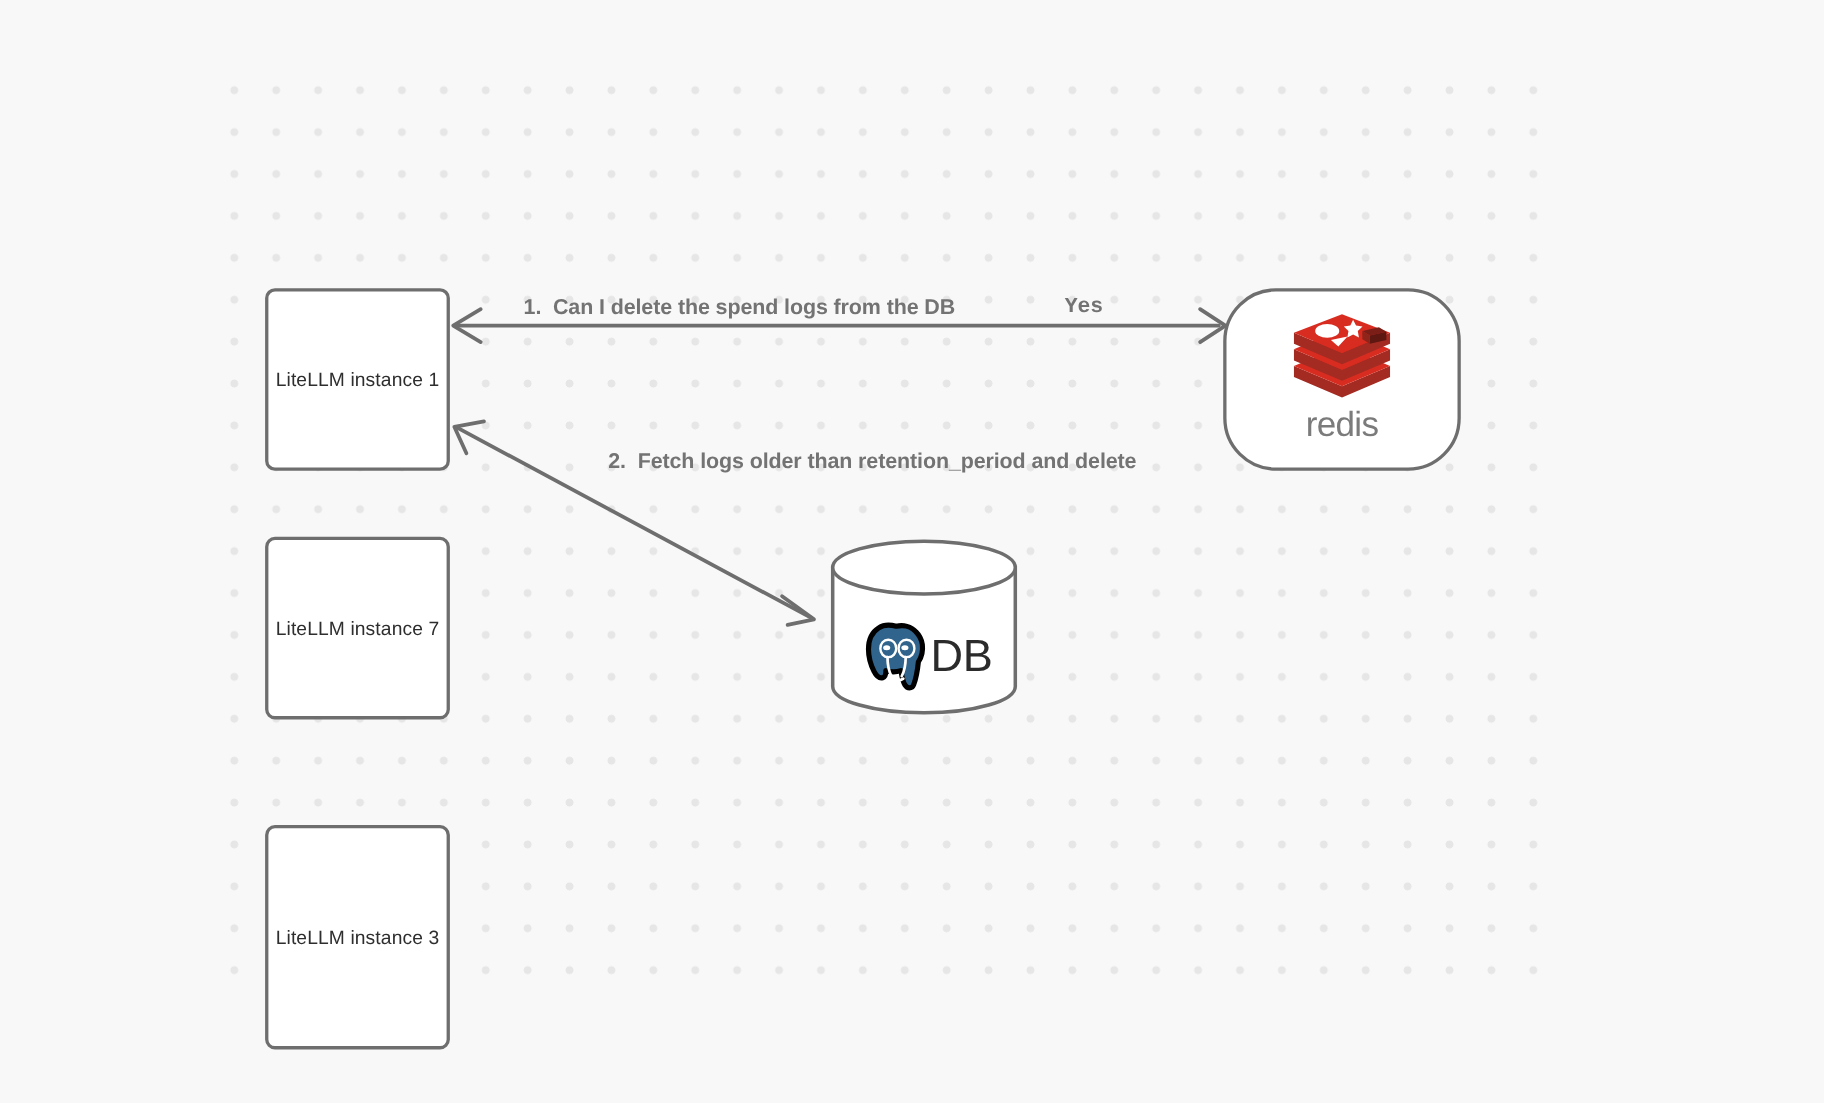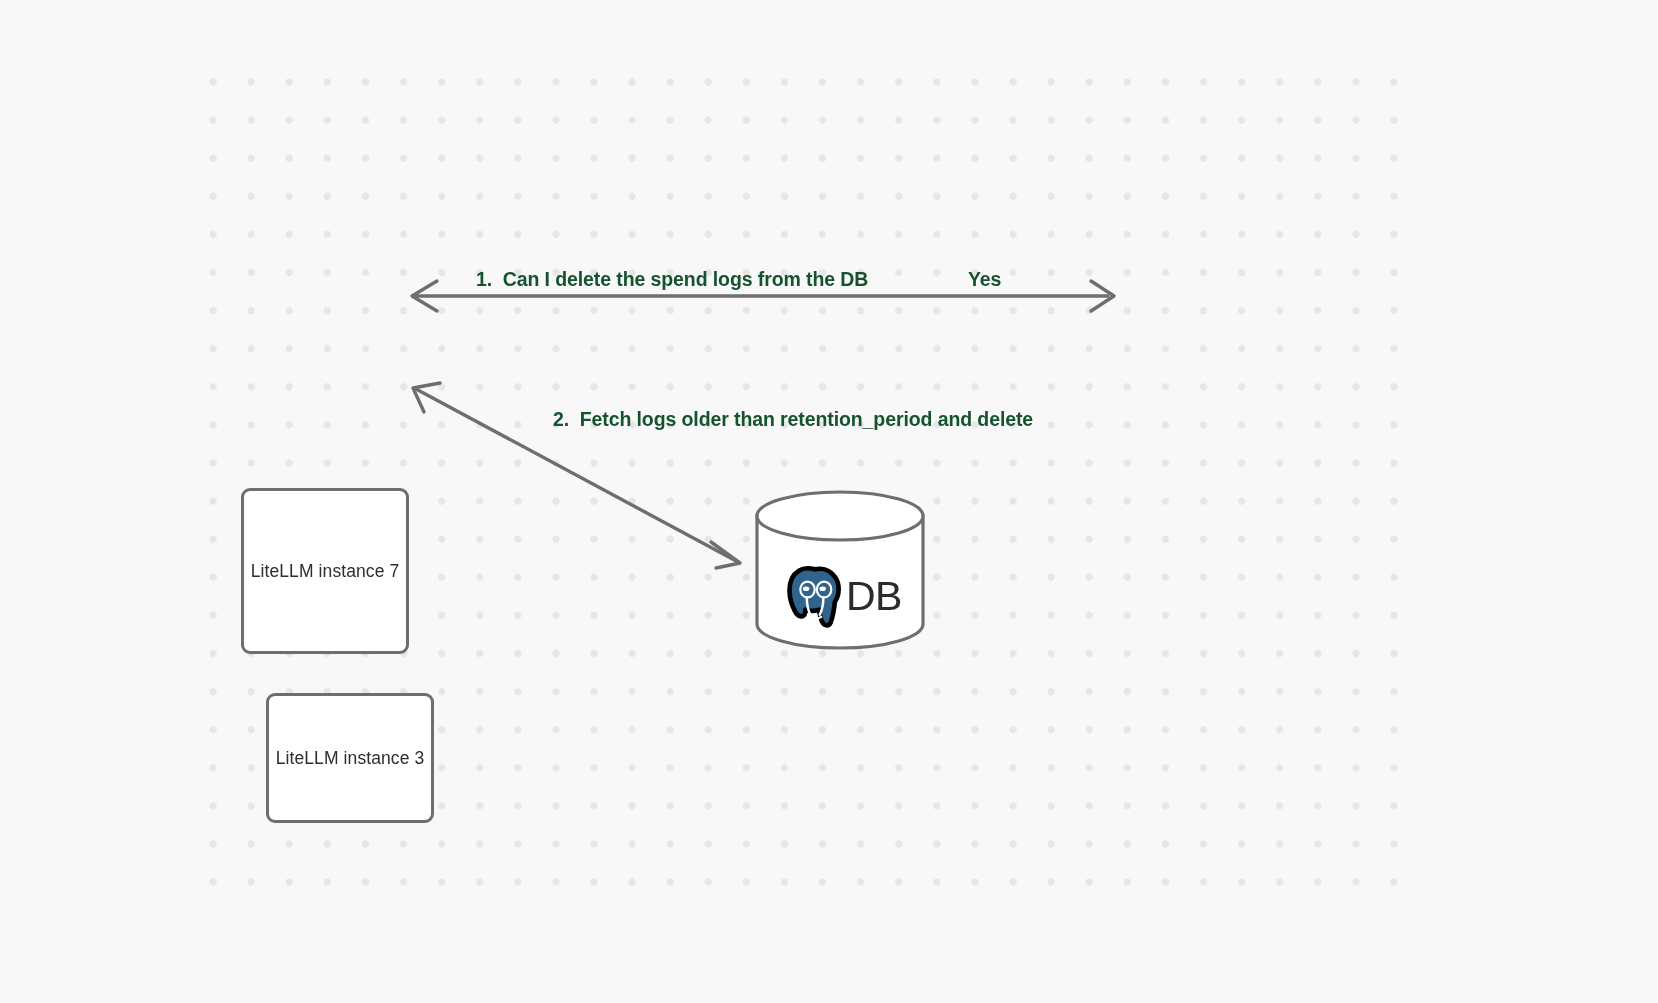--- a/index.html
+++ b/index.html
@@ -57,21 +57,21 @@
   }
   .instance-label {
     font-size: 17.5px;
     color: #2e2e2e;
     letter-spacing: 0.1px;
     font-family: "Liberation Sans", sans-serif;
   }
 
   #node-litellm-1 { left: 241px; top: 262px; width: 168px; height: 166px; }
   #node-litellm-2 { left: 241px; top: 488px; width: 168px; height: 166px; }
-  #node-litellm-3 { left: 241px; top: 693px; width: 168px; height: 130px; margin-left: 25px; }
+  #node-litellm-3 { left: 241px; top: 750px; width: 168px; height: 204px; }
 
   
   #node-redis {
     left: 1112px; top: 262px; width: 216px; height: 166px;
     border-radius: 48px;
     display: flex;
     flex-direction: column;
     align-items: center;
     justify-content: center;
     gap: 2px;
@@ -99,28 +99,28 @@
     color: #2b2b2b;
     font-family: "Liberation Sans", sans-serif;
     letter-spacing: -0.5px;
     margin-left: -4px;
     text-align: center;
   }
 
   .edge-label {
     position: absolute;
     font-weight: bold;
-    color: #14532d;
+    color: #737373;
     font-size: 19.5px;
     white-space: pre;
     font-family: "Liberation Sans", sans-serif;
     letter-spacing: -0.1px;
   }
   #label-step1 { left: 476px; top: 268px; }
-  #label-step1-yes { left: 968px; top: 268px; }
+  #label-step1-yes { left: 968px; top: 268px; font-family: Liberation Mono, monospace; }
   #label-step2 { left: 553px; top: 408px; }
 </style>
 </head>
 <body>
 
 <div id="canvas">
 
   <div id="dotgrid"></div>
 
   <svg id="edges" viewBox="0 0 1658 1003" xmlns="http://www.w3.org/2000/svg">
@@ -130,29 +130,58 @@
       <path d="M 437 281 L 412 296 L 437 311"></path>
 
       <path d="M 1091 281 L 1114 296 L 1091 311"></path>
 
       <path d="M 416 389 L 738 562"></path>
       <path d="M 440 383 L 413 388 L 424 412"></path>
       <path d="M 711 542 L 740 563 L 716 568"></path>
     </g>
   </svg>
 
+  <div class="node instance-box" id="node-litellm-1">
+    <span class="instance-label">LiteLLM instance 1</span>
+  </div>
 
   <div class="node instance-box" id="node-litellm-2">
     <span class="instance-label">LiteLLM instance 7</span>
   </div>
 
   <div class="node instance-box" id="node-litellm-3">
     <span class="instance-label">LiteLLM instance 3</span>
   </div>
 
+  <div class="node" id="node-redis">
+    <svg class="redis-logo" viewBox="0 0 120 100" xmlns="http://www.w3.org/2000/svg">
+
+      <path d="M60 92 L8 70 L8 58 L60 80 L112 58 L112 70 Z" fill="#a32b22"></path>
+      <path d="M60 80 L8 58 L60 36 L112 58 Z" fill="#d82c20"></path>
+
+      <path d="M60 74 L8 52 L8 40 L60 62 L112 40 L112 52 Z" fill="#a32b22"></path>
+      <path d="M60 62 L8 40 L60 18 L112 40 Z" fill="#d82c20"></path>
+
+      <path d="M60 56 L8 34 L8 22 L60 44 L112 22 L112 34 Z" fill="#a32b22"></path>
+      <path d="M60 44 L8 22 L60 2 L112 22 Z" fill="#d82c20"></path>
+
+      <ellipse cx="44" cy="20" rx="13" ry="7.5" fill="#ffffff"></ellipse>
+
+      <path d="M72 8 l3.2 6.3 7 1 -5.1 4.9 1.2 6.9 -6.3 -3.3 -6.2 3.3 1.2 -6.9 -5 -4.9 7 -1 Z" fill="#ffffff"></path>
+
+      <path d="M48 30 L66 26 L56 37 Z" fill="#ffffff"></path>
+
+      <path d="M82 20 L100 16 L108 21 L90 25 Z" fill="#7a1e17"></path>
+      <path d="M90 25 L108 21 L108 30 L90 34 Z" fill="#5e1711"></path>
+      <path d="M82 20 L90 25 L90 34 L82 29 Z" fill="#8f241b"></path>
+    </svg>
+    <svg class="redis-word" viewBox="0 0 200 62" xmlns="http://www.w3.org/2000/svg">
+      <text x="100" y="48" text-anchor="middle" font-family="Liberation Sans, sans-serif" font-size="54" fill="#7b7b7b" letter-spacing="-1">redis</text>
+    </svg>
+  </div>
 
   <div id="node-db">
     <svg class="cyl" viewBox="0 0 172 160" xmlns="http://www.w3.org/2000/svg">
       <path d="M3 26 L3 134 A83 24 0 0 0 169 134 L169 26 Z" fill="#ffffff" stroke="#6e6e6e" stroke-width="3.2"></path>
       <ellipse cx="86" cy="26" rx="83" ry="24" fill="#ffffff" stroke="#6e6e6e" stroke-width="3.2"></ellipse>
     </svg>
     <div class="db-content">
       <svg class="pg-logo" viewBox="0 0 100 100" xmlns="http://www.w3.org/2000/svg">
         <g stroke="#000000" stroke-width="6.5" stroke-linejoin="round" stroke-linecap="round" fill="#31648c">
           <path d="M76 20 C70 13 60 11 51 13 C44 11 35 11 29 15 C21 20 16 30 16 42 C16 52 19 62 23 70

